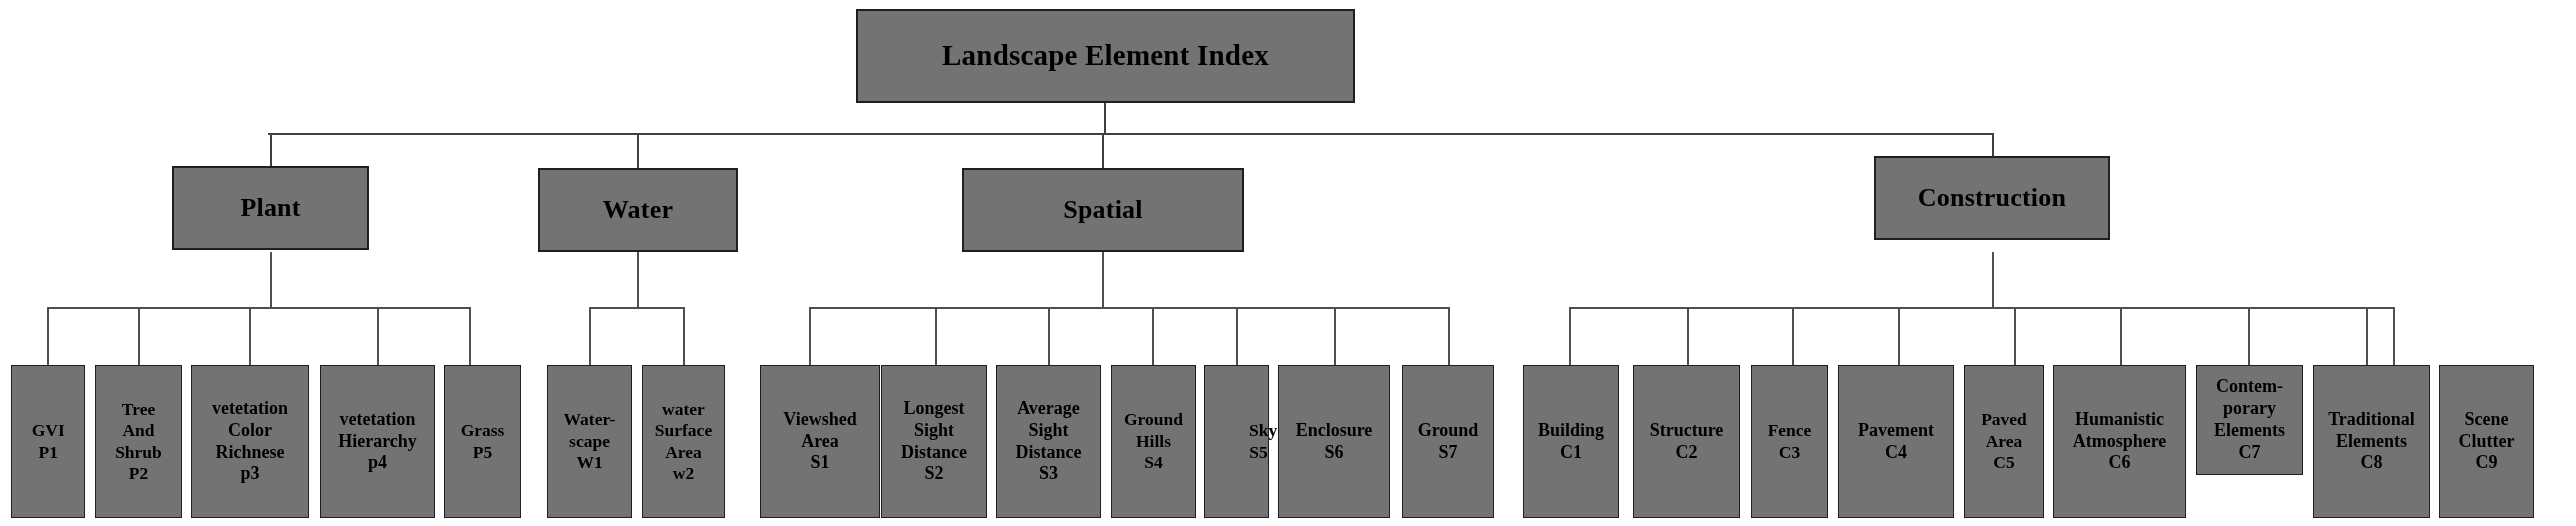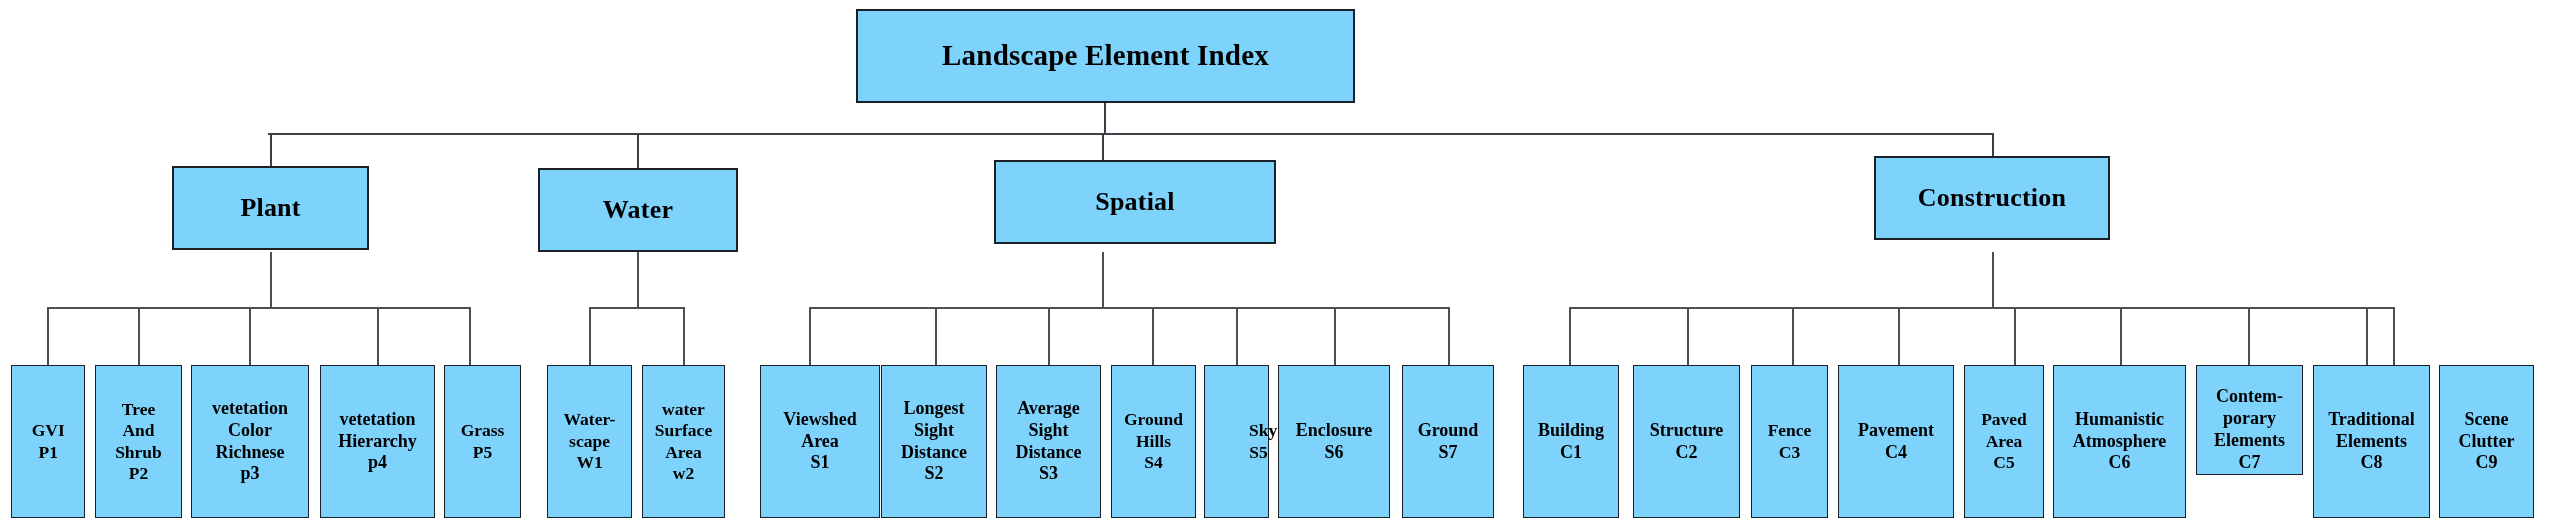--- a/index.html
+++ b/index.html
@@ -17,21 +17,21 @@
   #diagram {
     position: relative;
     width: 2576px;
     height: 527px;
     background: #ffffff;
   }
   
   .node {
     position: absolute;
     box-sizing: border-box;
-    background: #7dd3fc;
+    background: #737373;
     border: 1.9px solid #1b2026;
     display: flex;
     align-items: center;
     justify-content: center;
     text-align: center;
     z-index: 3;
   }
   .node .label {
     display: block;
     width: 100%;
@@ -98,21 +98,21 @@
   <div class="vline" style="left:637px; top:133px; width:1.9px; height:36px;"></div>
   <div class="vline" style="left:1102px; top:133px; width:1.9px; height:36px;"></div>
   <div class="vline" style="left:1992px; top:133px; width:1.9px; height:36px;"></div>
 
   <div class="node cat" style="left:172px; top:166px; width:197px; height:84px;">
     <span class="label">Plant</span>
   </div>
   <div class="node cat" style="left:538px; top:168px; width:200px; height:84px;">
     <span class="label">Water</span>
   </div>
-  <div class="node cat" style="left:962px; top:160px; width:282px; height:84px;margin-left:32px;">
+  <div class="node cat" style="left:962px; top:168px; width:282px; height:84px;">
     <span class="label">Spatial</span>
   </div>
   <div class="node cat" style="left:1874px; top:156px; width:236px; height:84px;">
     <span class="label">Construction</span>
   </div>
 
   <div class="vline thin" style="left:270px; top:252px; width:1.9px; height:56px;"></div>
   <div class="hline thin" style="left:47px; top:307px; width:423px; height:1.9px;"></div>
   <div class="vline thin" style="left:47px; top:307px; width:1.9px; height:59px;"></div>
   <div class="vline thin" style="left:138px; top:307px; width:1.9px; height:59px;"></div>
@@ -239,21 +239,21 @@
   <div class="node leaf narrow" style="left:1964px; top:365px; width:80px; height:153px;">
     <span class="label">Paved
 Area
 C5</span>
   </div>
   <div class="node leaf" style="left:2053px; top:365px; width:133px; height:153px;">
     <span class="label">Humanistic
 Atmosphere
 C6</span>
   </div>
-  <div class="node leaf" style="left:2196px; top:365px; width:107px; height:110px;align-items:flex-end;">
+  <div class="node leaf" style="left:2196px; top:365px; width:107px; height:110px;">
     <span class="label">Contem-
 porary
 Elements
 C7</span>
   </div>
   <div class="node leaf" style="left:2313px; top:365px; width:117px; height:153px;">
     <span class="label">Traditional
 Elements
 C8</span>
   </div>

